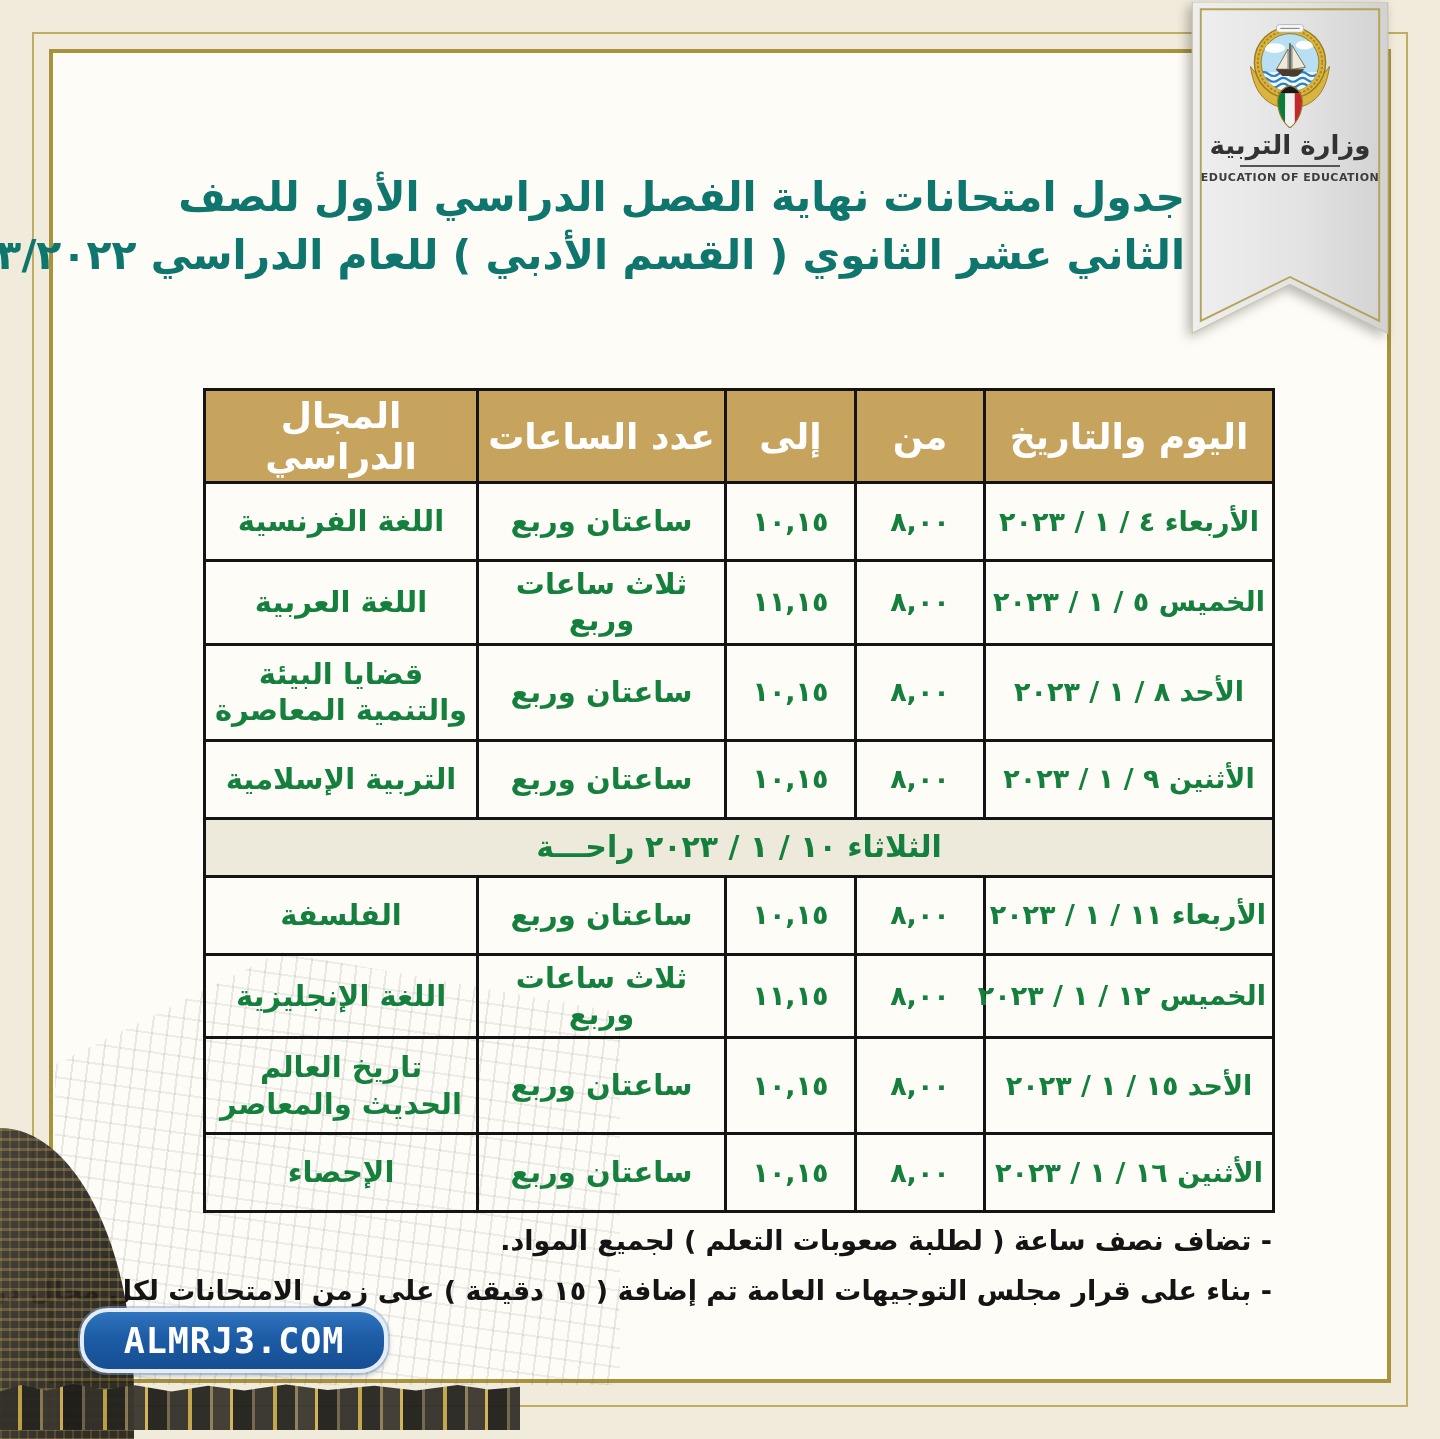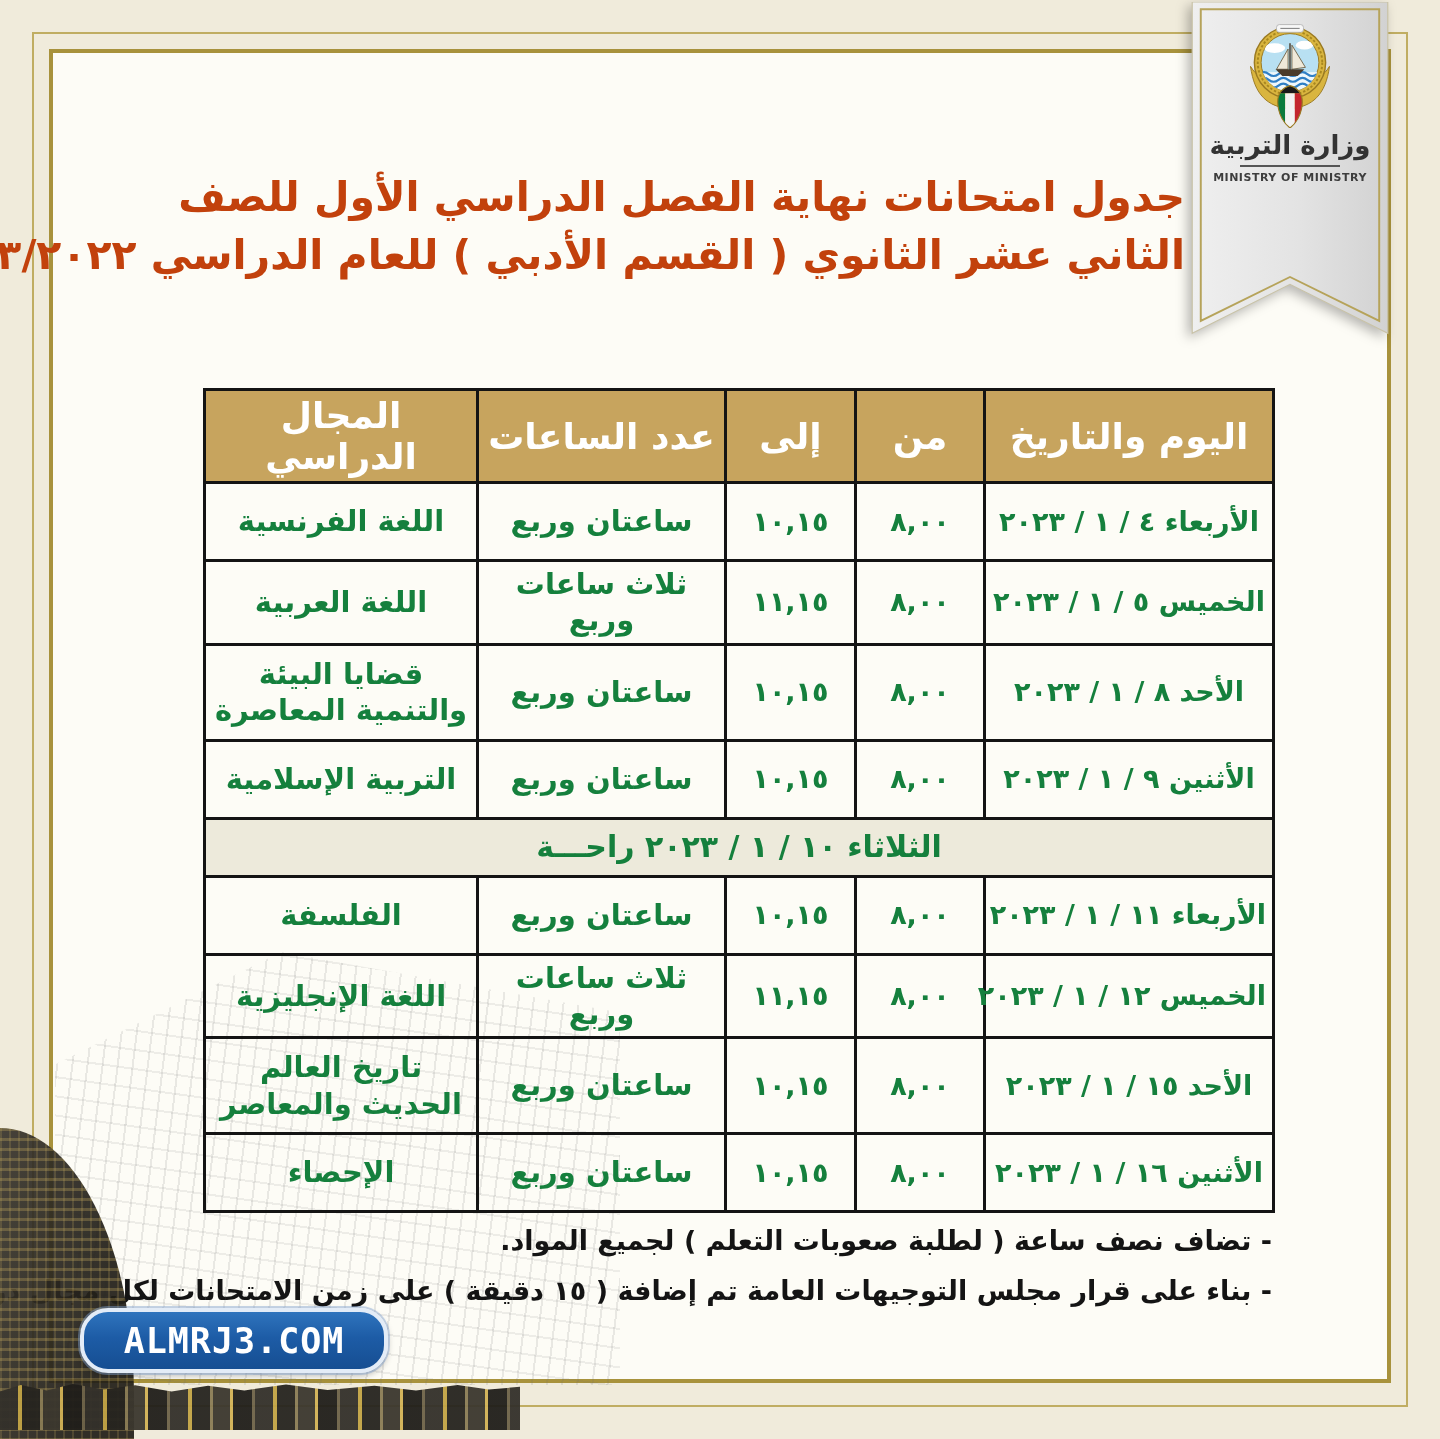--- a/index.html
+++ b/index.html
@@ -25,21 +25,21 @@
     border-top-right-radius:100% 85%;}
   .strip{position:absolute;left:0;top:1383px;width:520px;height:47px;z-index:5;opacity:.95;
     background:repeating-linear-gradient(90deg,
       #33302a 0 18px,#c2a445 18px 22px,#26241f 22px 40px,#8a7c55 40px 43px,
       #3b372e 43px 60px,#d1b155 60px 63px,#201e1a 63px 82px,#6e6349 82px 85px);
     clip-path:polygon(0 18%,4% 4%,9% 16%,14% 2%,20% 14%,26% 5%,33% 18%,40% 6%,47% 16%,
       55% 3%,63% 15%,72% 6%,80% 16%,88% 4%,94% 14%,100% 8%,100% 100%,0 100%);}
 
   
   .title{position:absolute;right:255px;top:168px;width:1010px;z-index:3;
-    direction:rtl;text-align:right;color:#c2410c;font-weight:bold;
+    direction:rtl;text-align:right;color:#0f766e;font-weight:bold;
     font-size:41px;line-height:1.42;white-space:nowrap;}
 
   
   .tablewrap{position:absolute;left:203px;top:388px;width:1069px;z-index:3;}
   table{width:100%;border-collapse:collapse;table-layout:fixed;direction:rtl;}
   th,td{border:3px solid #141414;text-align:center;vertical-align:middle;
     font-weight:bold;color:#15803d;padding:4px 6px;background:transparent;}
   th{height:62px;background:#c7a45e;color:#ffffff;font-size:36px;}
   td{font-size:29px;line-height:1.25;}
   td[data-name="day-cell"]{white-space:nowrap;font-size:27px;}
@@ -233,17 +233,17 @@
         <g clip-path="url(#sh)">
           <rect x="30" y="62" width="30" height="10" fill="#1a1a1a"></rect>
           <rect x="30" y="72" width="10" height="40" fill="#0b7b3e"></rect>
           <rect x="40" y="72" width="10" height="40" fill="#f2f2f2"></rect>
           <rect x="50" y="72" width="10" height="40" fill="#c3262e"></rect>
         </g>
         <path d="M45,64 C32,68 31,78 33,88 C35,98 40,104 45,108 C50,104 55,98 57,88 C59,78 58,68 45,64 Z" fill="none" stroke="#9a7a22" stroke-width="1.2"></path>
       </svg>
       <div class="min-ar" data-name="ministry-name-arabic">وزارة التربية</div>
       <hr class="divider" data-name="ribbon-divider">
-      <div class="min-en" data-name="ministry-name-english">MINISTRY OF MINISTRY</div>
+      <div class="min-en" data-name="ministry-name-english">EDUCATION OF EDUCATION</div>
     </div>
   </div>
 
 </div>
 
 </body></html>

